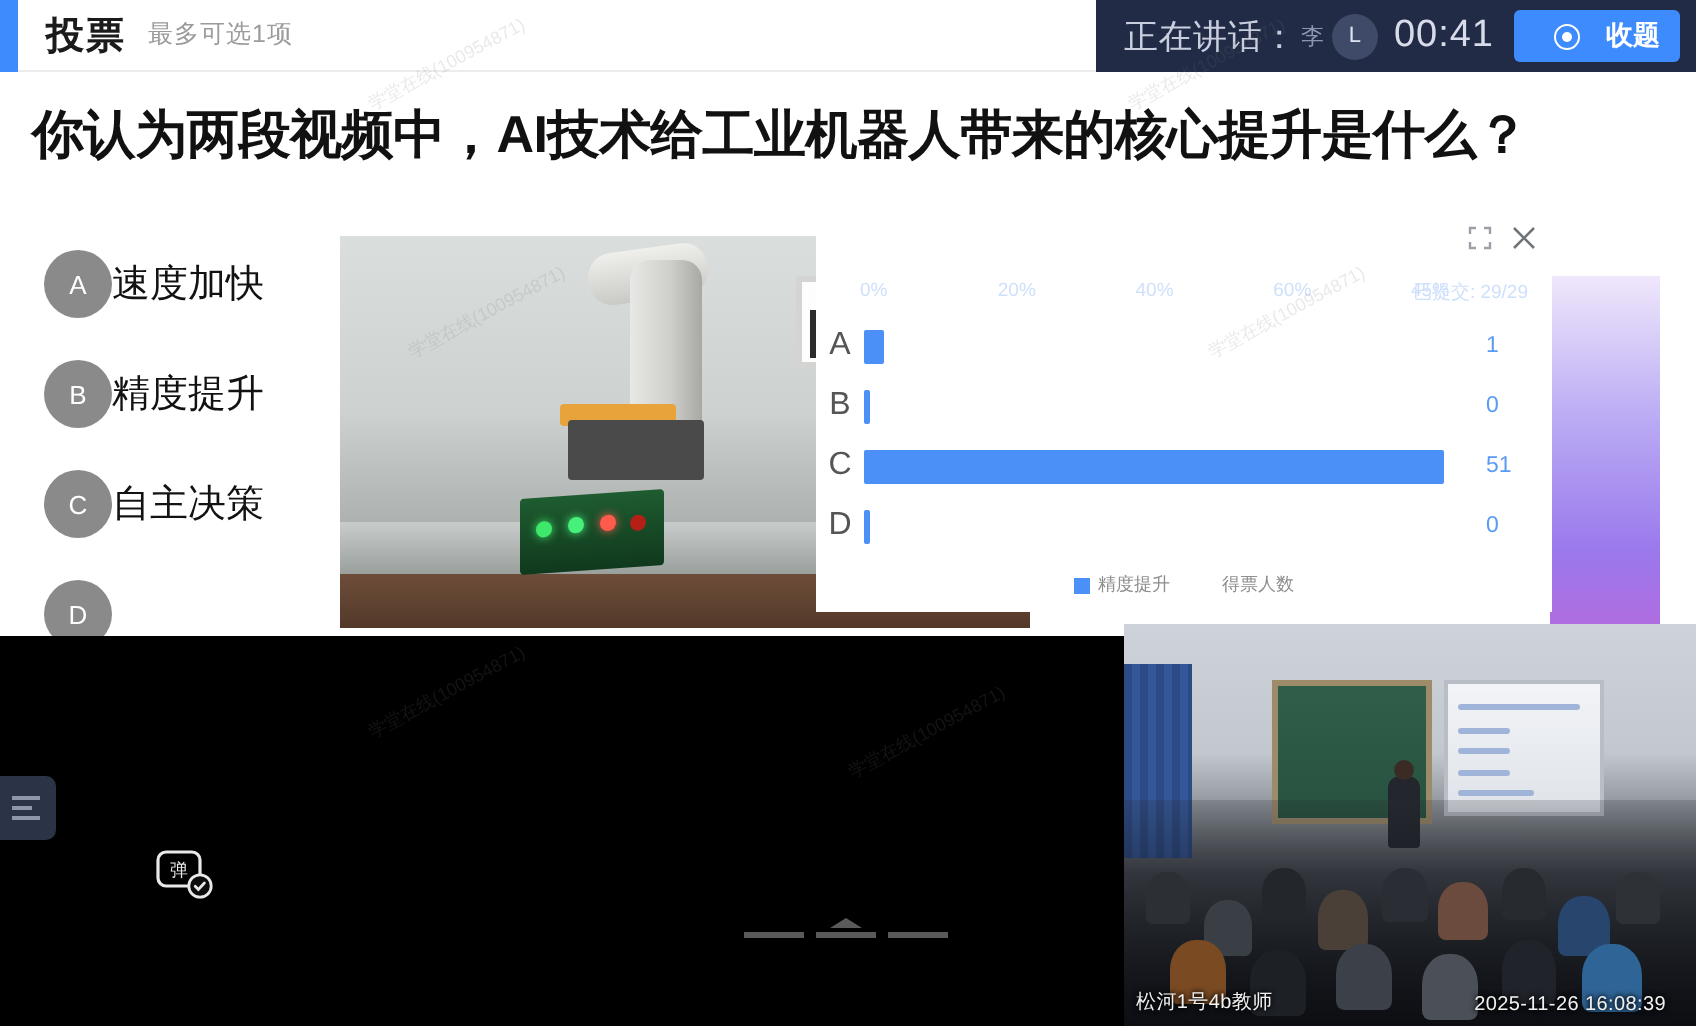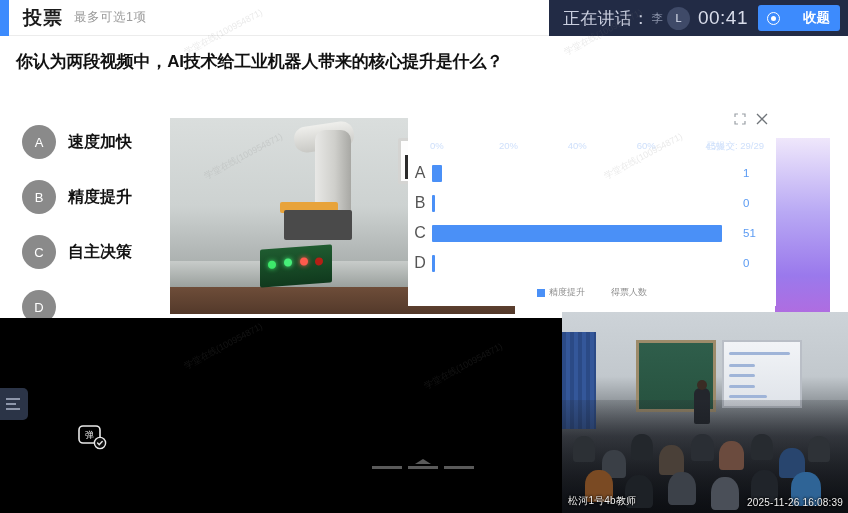--- a/index.html
+++ b/index.html
@@ -37,47 +37,47 @@
     background: #3f4a68; color: #dfe4f2;
     font-size: 11px; display: flex; align-items: center; justify-content: center;
     margin-left: 4px; border: 1px solid #596party;
   }
   .timer {
     font-size: 19px; color: #d8dcea; margin-left: 8px; margin-right: 10px;
     font-family: "Liberation Sans", sans-serif; letter-spacing: .5px;
   }
   .collect-btn {
     height: 26px; background: #3d8bfd; color: #ffffff;
-    display: flex; align-items: center; gap: 23px;
-    padding: 0 10px 0 9px; border-radius: 3px; margin-right: 8px;
+    display: flex; align-items: center; gap: 13px;
+    padding: 0 10px 0 20px; border-radius: 3px; margin-right: 8px;
     font-size: 13.5px; cursor: pointer; font-weight: 600;
   }
   .rec-dot {
     width: 13px; height: 13px; border-radius: 50%;
     border: 1.6px solid #fff; display: flex; align-items: center; justify-content: center;
   }
   .rec-dot i { width: 5px; height: 5px; background: #fff; border-radius: 50%; display: block; }
 
   
   .question {
     position: absolute; left: 16px; top: 50px; width: 824px;
-    font-size: 17px; font-weight: 800; color: #111; letter-spacing: -.2px;
+    font-size: 26px; font-weight: 800; color: #111; letter-spacing: -.2px;
     white-space: nowrap;
   }
 
   
   .options { position: absolute; left: 22px; top: 120px; }
   .option { display: flex; align-items: center; height: 44px; margin-bottom: 11px; }
   .opt-badge {
     width: 34px; height: 34px; border-radius: 50%;
     background: #8a8a8a; color: #fff; font-size: 13px;
     display: flex; align-items: center; justify-content: center;
     flex: 0 0 auto;
   }
-  .opt-text { font-size: 16px; font-weight: 700; color: #121212; margin-left: 12px; white-space: nowrap; }
+  .opt-text { font-size: 19px; font-weight: 400; color: #121212; white-space: nowrap; }
 
   
   .video-main {
     position: absolute; left: 170px; top: 118px; width: 345px; height: 196px;
     background: linear-gradient(160deg,#cfd4d6 0%, #b7bdbf 35%, #9aa0a2 70%, #7d8385 100%);
     overflow: hidden;
   }
   .vm-wall { position:absolute; inset:0; background:
       linear-gradient(180deg,#dadedd 0%, #cdd2d1 45%, #b9bebd 62%, #8e9492 100%); }
   .vm-arm {
@@ -212,21 +212,21 @@
   .pip-desk {
     position:absolute; left:0; bottom:0; width:100%; height:56%;
     background: linear-gradient(180deg,rgba(40,44,52,.2),rgba(10,12,16,.92));
   }
   .pip-student { position:absolute; border-radius: 46% 46% 14% 14%; }
   .pip-caption {
     position:absolute; left: 6px; bottom: 5px; font-size: 10px; color: #f1f1f1;
     text-shadow: 0 0 3px #000, 0 0 2px #000; letter-spacing:.2px;
   }
   .pip-time {
-    position:absolute; right: 5px; bottom: 5px; font-size: 10px; color: #f1f1f1;
+    position:absolute; right: 15px; bottom: 5px; font-size: 10px; color: #f1f1f1;
     text-shadow: 0 0 3px #000, 0 0 2px #000; letter-spacing:.2px;
   }
 
   .wm {
     position: absolute; color: rgba(120,120,120,.16); font-size: 9px;
     transform: rotate(-28deg); pointer-events: none; white-space: nowrap; z-index: 20;
   }
 </style>
 </head>
 <body>

